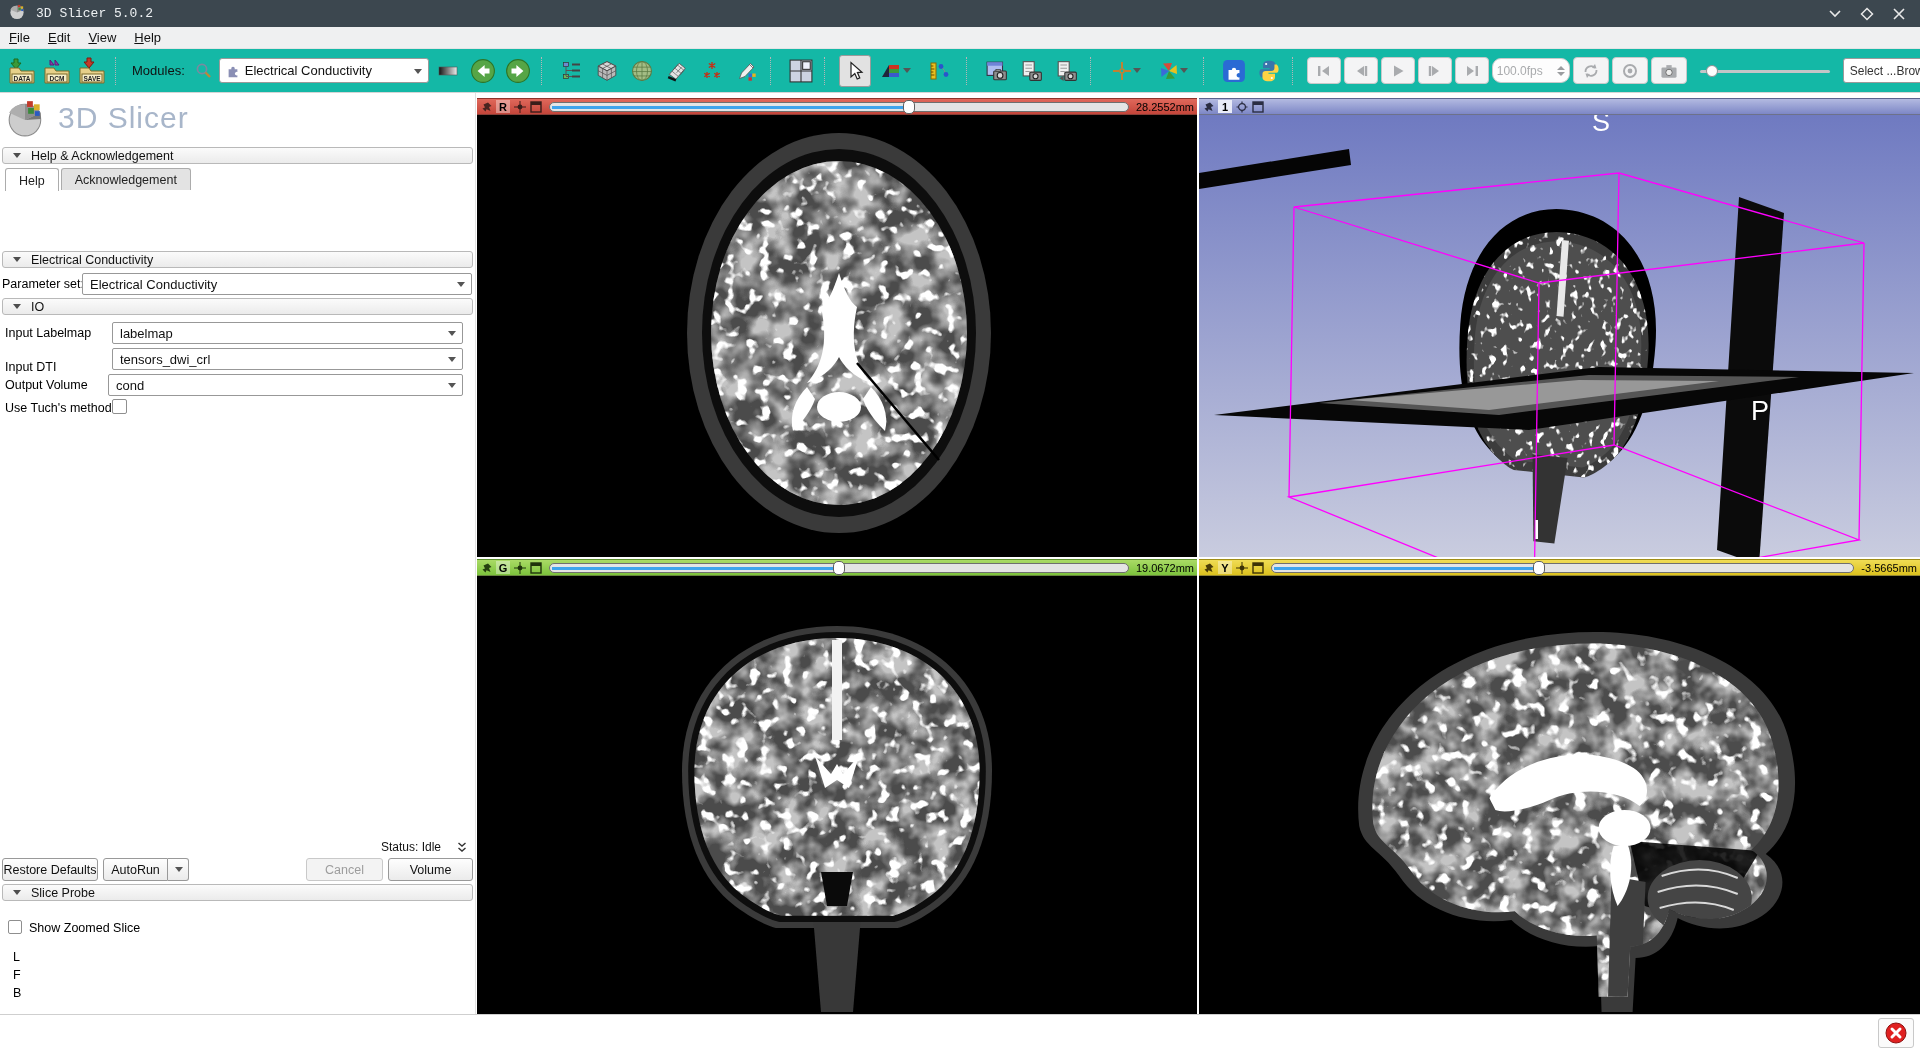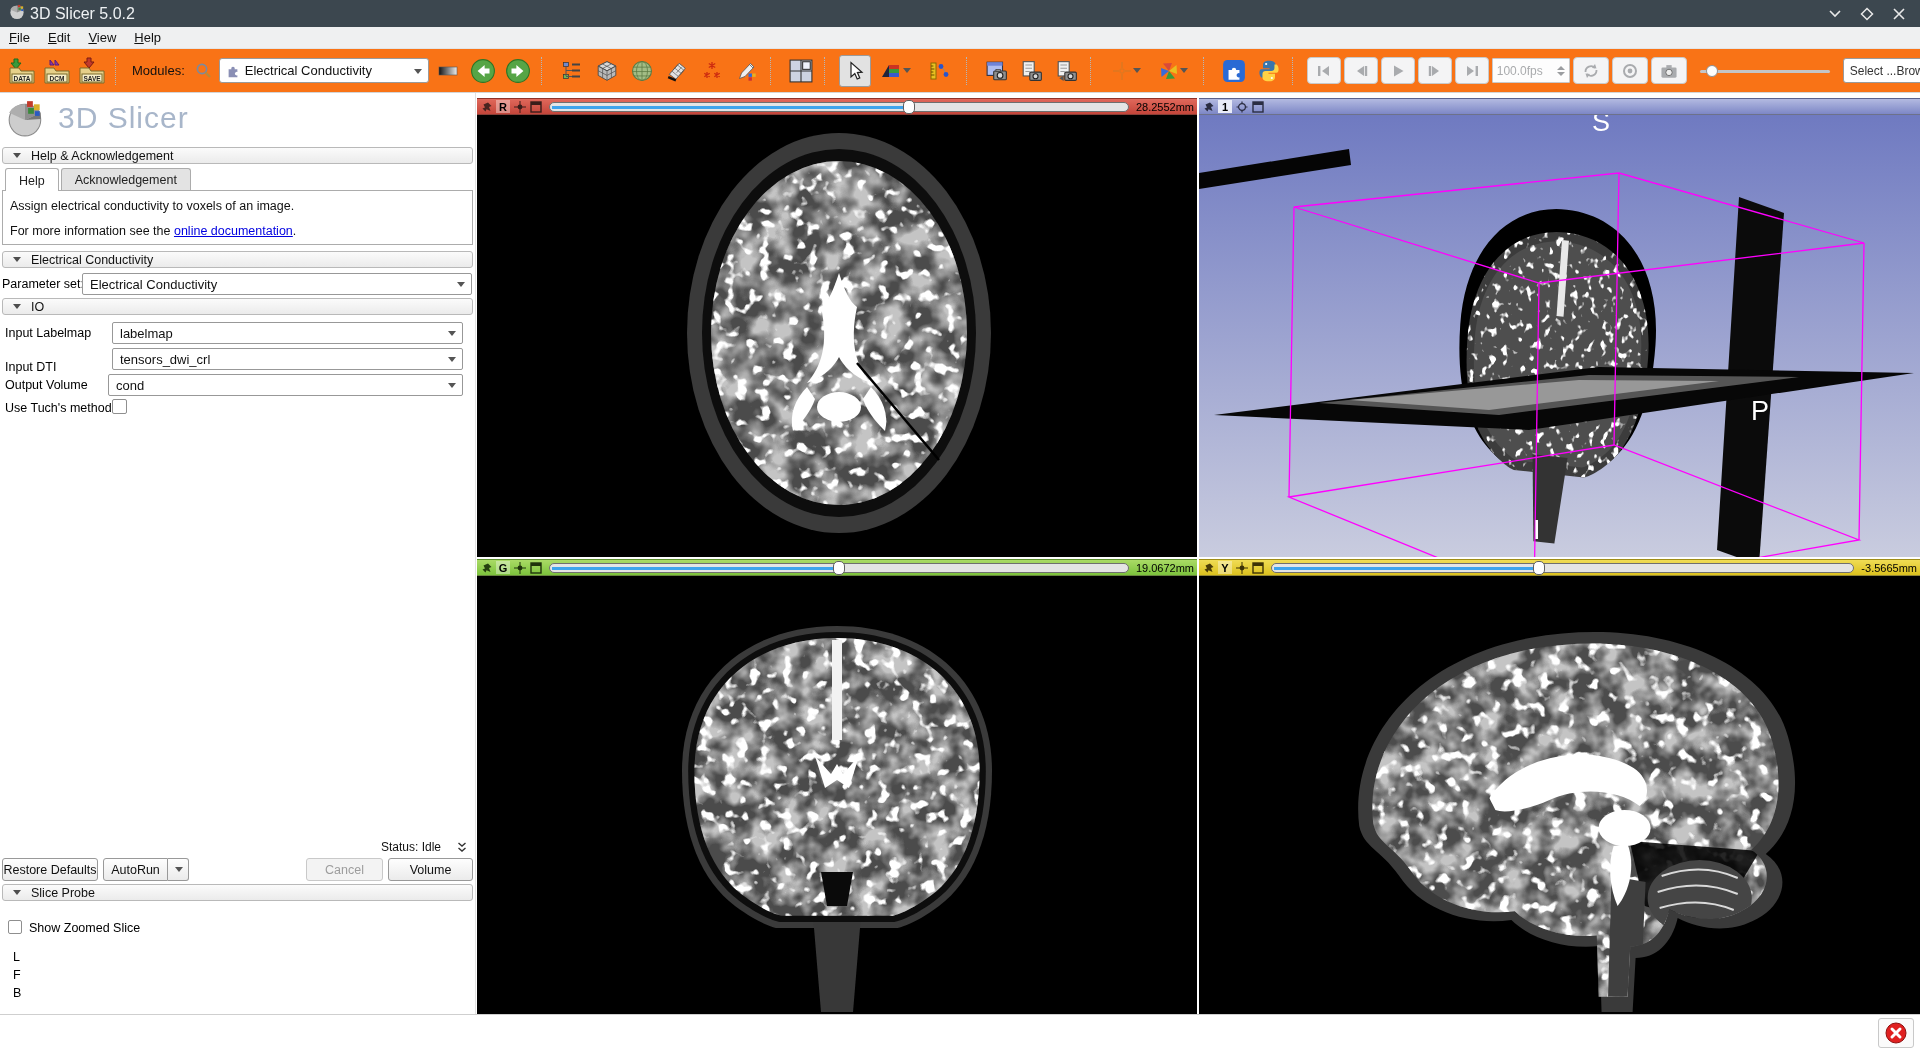--- a/index.html
+++ b/index.html
@@ -10,56 +10,56 @@
     background: #ffffff;
     overflow: hidden;
     color:#111;
   }
   
   .titlebar {
     position:absolute; top:0; left:0; right:0; height:27px;
     background:#3c474f; display:flex; align-items:center; color:#eef1f3;
   }
   .titlebar .appicon { margin-left:8px; }
-  .titlebar .title { margin-left:4px; font-size:16px; }
+  .titlebar .title { margin-left:10px; font-size:13px;font-family:Liberation Mono, monospace; }
   .win-controls { margin-left:auto; display:flex; align-items:center; gap:14px; margin-right:12px; }
   .win-controls span { display:flex; align-items:center; justify-content:center; width:18px; height:18px; cursor:default; }
   
   .menubar {
     position:absolute; top:27px; left:0; right:0; height:22px;
     background:#eff0f1; display:flex; align-items:center; font-size:13px;
     border-bottom:1px solid #e3e4e5;
   }
   .menu-item { display:inline-block; padding:8px 9px; color:#111; }
   .menu-item::first-letter { text-decoration:underline; }
   
   .toolbar {
     position:absolute; top:49px; left:0; right:0; height:44px;
-    background:#f97316; border-bottom:1px solid #d4d5d6;
+    background:#14b8a6; border-bottom:1px solid #d4d5d6;
     display:flex; align-items:center; padding:0 6px; gap:3px; white-space:nowrap;
   }
   .tbtn { width:32px; height:32px; display:flex; align-items:center; justify-content:center; border-radius:3px; flex:none; }
   .tbtn.selected { background:#e2e2e2; border:1px solid #9a9a9a; }
   .sep { width:8px; height:28px; border-left:1px dotted #b4b6b8; margin:0 4px; flex:none; }
   .tb-label { font-size:13px; margin:0 4px 0 2px; }
   .combo {
     position:relative; height:25px; background:#fff; border:1px solid #9a9a9a; border-radius:3px;
     display:flex; align-items:center; font-size:13px; padding:0 22px 0 6px; gap:5px; flex:none;
   }
   .combo .arr, .cb .arr {
     position:absolute; right:6px; top:50%; margin-top:-2px;
     width:0; height:0; border-left:4px solid transparent; border-right:4px solid transparent; border-top:5px solid #555;
   }
   .mini-arrow { width:0;height:0;border-left:4px solid transparent;border-right:4px solid transparent;border-top:5px solid #555; margin-left:1px; flex:none;}
   .pbtn {
     width:34px; height:27px; border:1px solid #c8c9ca; border-radius:4px; background:#f4f4f5;
     display:flex; align-items:center; justify-content:center; flex:none;
   }
   .fpsbox {
-    width:78px; height:25px; border:1px solid #c8c9ca; border-radius:1px; background:#fdfdfd;
+    width:78px; height:25px; border:1px solid #c8c9ca; border-radius:9px; background:#fdfdfd;
     display:flex; align-items:center; font-size:12px; color:#a9abad; padding:0 4px; gap:4px; flex:none;
   }
   .fpsbox .spin { margin-left:auto; display:flex; flex-direction:column; gap:2px; }
   .fpsbox .spin i { width:0;height:0;border-left:4px solid transparent;border-right:4px solid transparent; }
   .fpsbox .spin i.up { border-bottom:4px solid #9b9da0; }
   .fpsbox .spin i.dn { border-top:4px solid #9b9da0; }
   .tslider { position:relative; width:130px; height:20px; margin:0 10px; flex:none; }
   .tslider .trk { position:absolute; left:0; right:0; top:9px; height:3px; background:#c3c5c7; border-radius:2px; }
   .tslider .hnd { position:absolute; left:6px; top:4px; width:12px; height:12px; border-radius:50%; background:#fdfdfd; border:1px solid #8f9193; }
   
@@ -476,26 +476,20 @@
 
   <div class="sect" style="top:54px">
     <i class="tri"></i>
     <span>Help &amp; Acknowledgement</span>
   </div>
 
   <div class="tabs">
     <div class="tabbar">
       <span class="tab active">Help</span>
       <span class="tab">Acknowledgement</span>
-    </div>
-    <div class="tabcontent">
-      <div>Assign electrical conductivity to voxels of an image.</div>
-      <div class="helpline2">
-        <span>For more information see the </span><a class="doclink">online documentation</a><span>.</span>
-      </div>
     </div>
   </div>
 
   <div class="sect" style="top:158px">
     <i class="tri"></i>
     <span>Electrical Conductivity</span>
   </div>
 
   <span class="plabel" style="top:184px; left:2px">Parameter set:</span>
   <div class="cb" style="top:180px; left:82px; right:3px">

